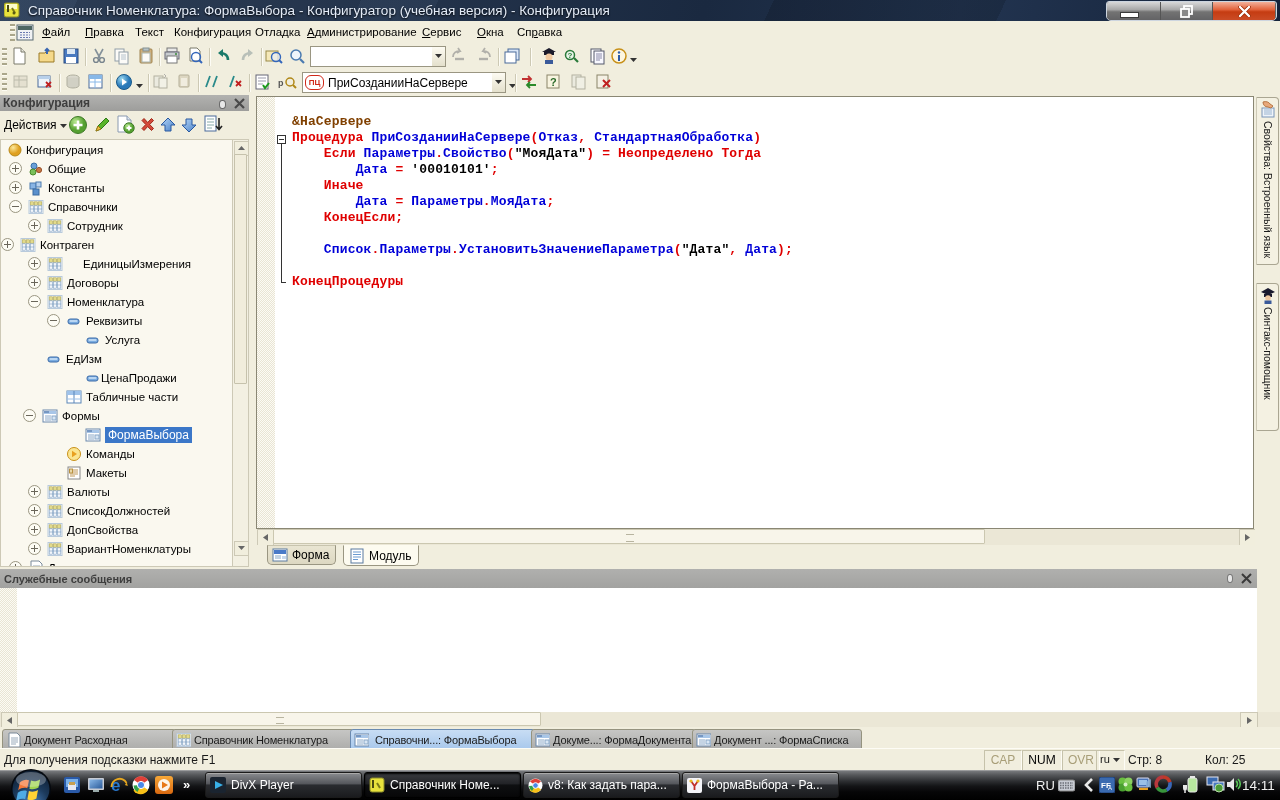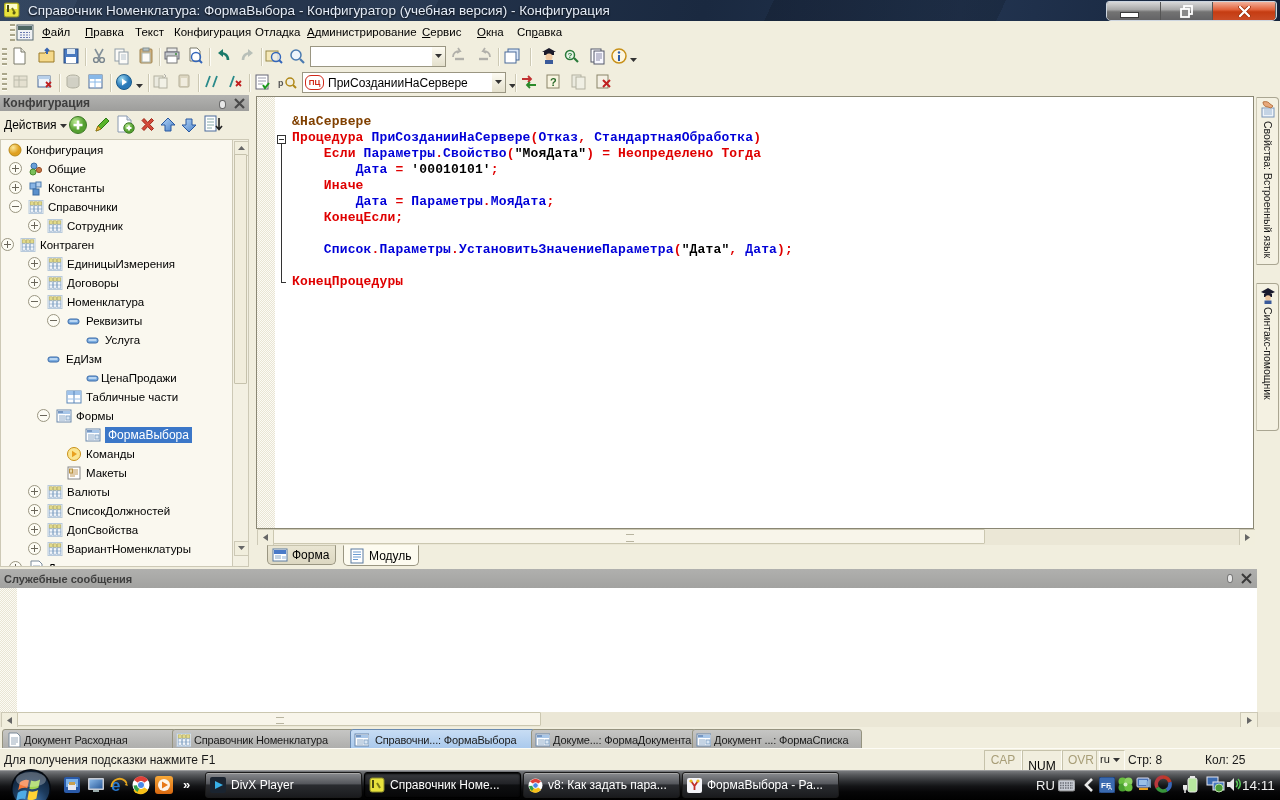--- a/index.html
+++ b/index.html
@@ -444,21 +444,21 @@
     </div>
 <div class="trow" style="padding-left:27px">
       <span class="exp pl">
         <i></i>
         <b></b>
       </span>
       <span style="width:6px"></span>
       <svg class="ic" width="16" height="16">
         <use href="#tbl"></use>
       </svg>
-      <span style="margin-left:4px">ЕдиницыИзмерения</span>
+      <span style="margin-left:20px">ЕдиницыИзмерения</span>
     </div>
 <div class="trow" style="padding-left:27px">
       <span class="exp pl">
         <i></i>
         <b></b>
       </span>
       <span style="width:6px"></span>
       <svg class="ic" width="16" height="16">
         <use href="#tbl"></use>
       </svg>
@@ -501,21 +501,21 @@
         <use href="#attr"></use>
       </svg>
       <span style="margin-left:0">ЦенаПродажи</span>
     </div>
 <div class="trow" style="padding-left:65px">
       <svg class="ic" width="16" height="16">
         <use href="#tblp"></use>
       </svg>
       <span style="margin-left:4px">Табличные части</span>
     </div>
-<div class="trow" style="padding-left:36px">
+<div class="trow" style="padding-left:22px">
       <span class="exp">
         <i></i>
       </span>
       <span style="width:6px"></span>
       <svg class="ic" width="16" height="16">
         <use href="#frm"></use>
       </svg>
       <span style="margin-left:4px">Формы</span>
     </div>
 <div class="trow" style="padding-left:84px">
@@ -746,21 +746,21 @@
       <svg class="ic" width="15" height="15" style="flex:none">
         <use href="#frm"></use>
       </svg>
       <span style="margin-left:3px">Документ ...: ФормаСписка</span>
     </div>
 </div>
 
 <div class="a" style="left:0;top:748px;width:1280px;height:22px;background:#f1eede;border-top:1px solid #fdfcf5;font-size:12px;color:#1a1a1a">
   <span class="a" style="left:4px;top:4px">Для получения подсказки нажмите F1</span>
   <span class="a" style="left:984px;top:1px;width:36px;height:18px;border-style:solid;border-width:1px;border-color:#c6c2aa #fdfcf5 #fdfcf5 #c6c2aa;border-radius:1px;text-align:center;padding-top:2px;color:#a89e78">CAP</span>
-  <span class="a" style="left:1022px;top:1px;width:38px;height:18px;border-style:solid;border-width:1px;border-color:#c6c2aa #fdfcf5 #fdfcf5 #c6c2aa;border-radius:1px;text-align:center;padding-top:8px;color:#000">NUM</span>
+  <span class="a" style="left:1022px;top:1px;width:38px;height:18px;border-style:solid;border-width:1px;border-color:#c6c2aa #fdfcf5 #fdfcf5 #c6c2aa;border-radius:1px;text-align:center;padding-top:2px;color:#000">NUM</span>
   <span class="a" style="left:1062px;top:1px;width:36px;height:18px;border-style:solid;border-width:1px;border-color:#c6c2aa #fdfcf5 #fdfcf5 #c6c2aa;border-radius:1px;text-align:center;padding-top:2px;color:#a89e78">OVR</span>
   <span class="a" style="left:1096px;top:1px;width:24px;height:18px;border-style:solid;border-width:1px;border-color:#c6c2aa #fdfcf5 #fdfcf5 #c6c2aa;border-radius:1px;padding:2px 0 0 3px;font-size:11px">ru <svg width="7" height="5">
         <path d="M0 0h7L3.5 4z" fill="#333"></path>
       </svg></span>
   <span class="a" style="left:1128px;top:4px">Стр: 8</span>
   <span class="a" style="left:1205px;top:4px">Кол: 25</span>
 </div>
 
 <div class="a" style="left:0;top:770px;width:1280px;height:30px;background:linear-gradient(180deg,#bebebe 0,#77797c 1px,#55575a 5px,#2e3033 11px,#141517 16px,#060607 22px,#000 30px)">
 

